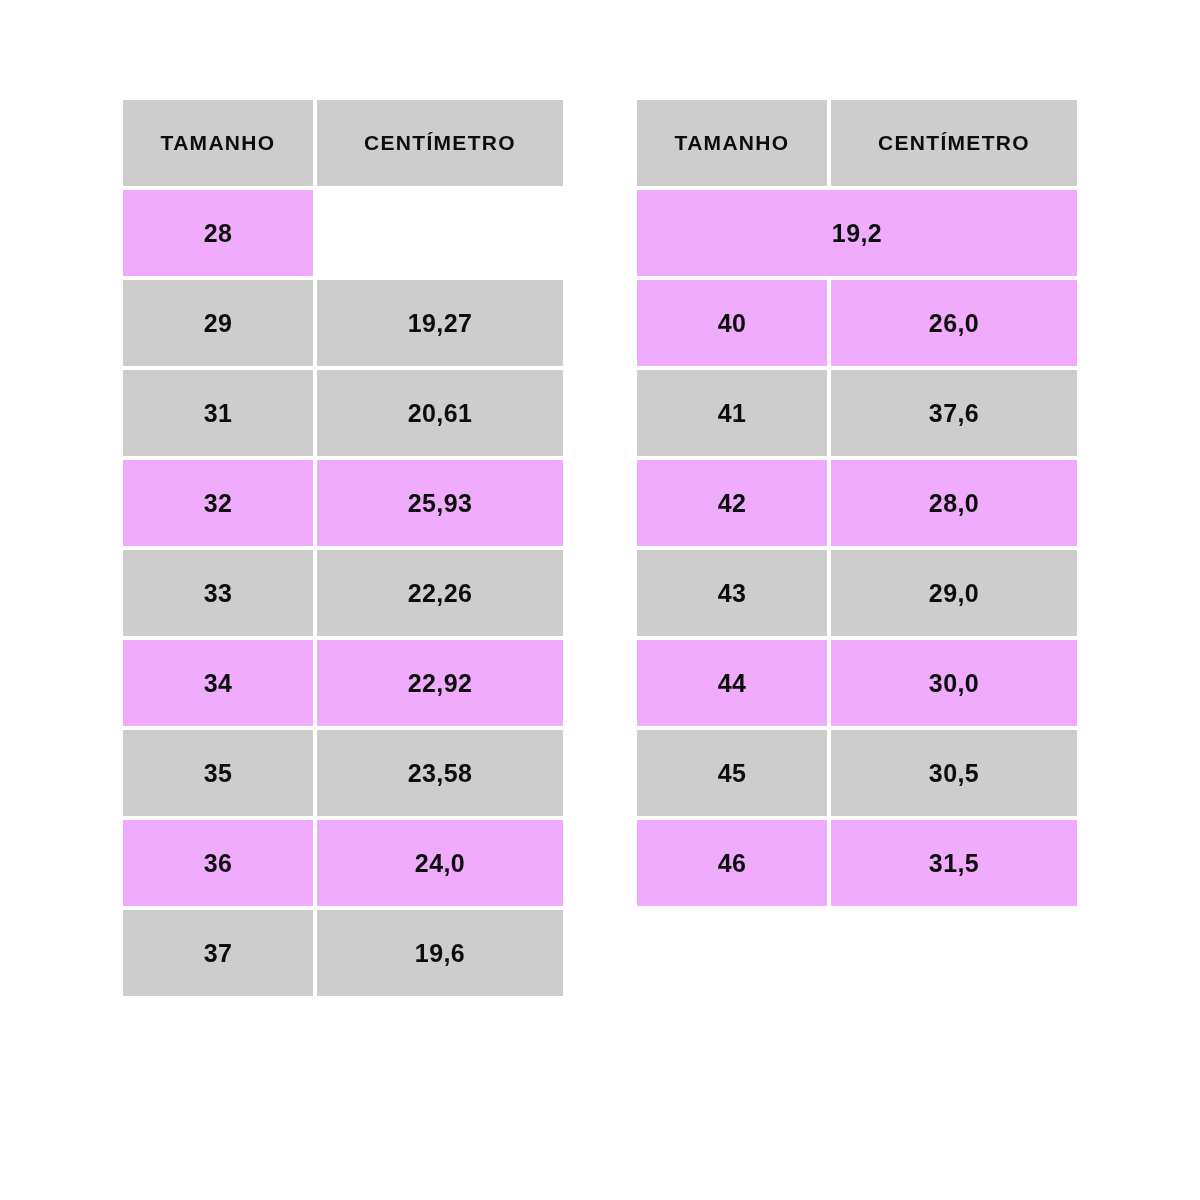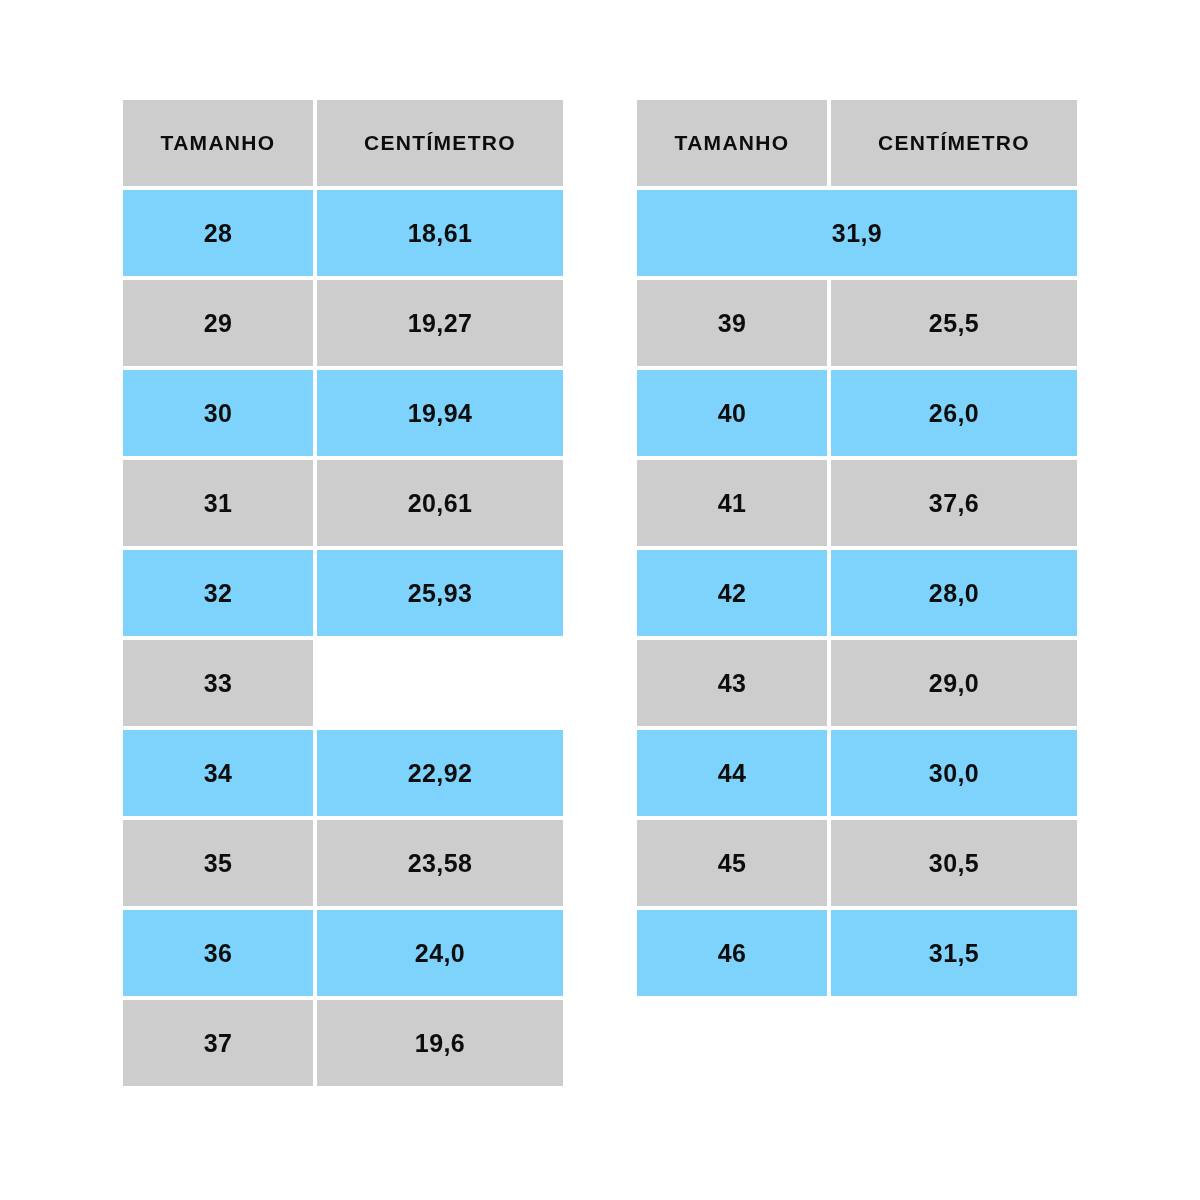--- a/index.html
+++ b/index.html
@@ -57,54 +57,50 @@
     font-size: 25px;
     letter-spacing: 0.4px;
   }
   .cell.col-size {
     flex: 0 0 190px;
   }
   .cell.col-cm {
     flex: 1 1 auto;
   }
   .shade-dark { background: #cdcdcd; }
-  .shade-light { background: #7dd3fc; }
+  .shade-light { background: #f0abfc; }
 </style>
 </head>
 <body>
 
 <div class="page">
 
   <div class="size-table left">
     <div class="row header">
       <div class="cell col-size shade-dark">TAMANHO</div>
       <div class="cell col-cm shade-dark">CENTÍMETRO</div>
     </div>
     <div class="row body">
       <div class="cell col-size shade-light">28</div>
-      <div class="cell col-cm shade-light">18,61</div>
     </div>
     <div class="row body">
       <div class="cell col-size shade-dark">29</div>
       <div class="cell col-cm shade-dark">19,27</div>
-    </div>
-    <div class="row body">
-      <div class="cell col-size shade-light">30</div>
-      <div class="cell col-cm shade-light">19,94</div>
     </div>
     <div class="row body">
       <div class="cell col-size shade-dark">31</div>
       <div class="cell col-cm shade-dark">20,61</div>
     </div>
     <div class="row body">
       <div class="cell col-size shade-light">32</div>
       <div class="cell col-cm shade-light">25,93</div>
     </div>
     <div class="row body">
       <div class="cell col-size shade-dark">33</div>
+      <div class="cell col-cm shade-dark">22,26</div>
     </div>
     <div class="row body">
       <div class="cell col-size shade-light">34</div>
       <div class="cell col-cm shade-light">22,92</div>
     </div>
     <div class="row body">
       <div class="cell col-size shade-dark">35</div>
       <div class="cell col-cm shade-dark">23,58</div>
     </div>
     <div class="row body">
@@ -116,25 +112,21 @@
       <div class="cell col-cm shade-dark">19,6</div>
     </div>
   </div>
 
   <div class="size-table right">
     <div class="row header">
       <div class="cell col-size shade-dark">TAMANHO</div>
       <div class="cell col-cm shade-dark">CENTÍMETRO</div>
     </div>
     <div class="row body">
-      <div class="cell col-cm shade-light">31,9</div>
-    </div>
-    <div class="row body">
-      <div class="cell col-size shade-dark">39</div>
-      <div class="cell col-cm shade-dark">25,5</div>
+      <div class="cell col-cm shade-light">19,2</div>
     </div>
     <div class="row body">
       <div class="cell col-size shade-light">40</div>
       <div class="cell col-cm shade-light">26,0</div>
     </div>
     <div class="row body">
       <div class="cell col-size shade-dark">41</div>
       <div class="cell col-cm shade-dark">37,6</div>
     </div>
     <div class="row body">

